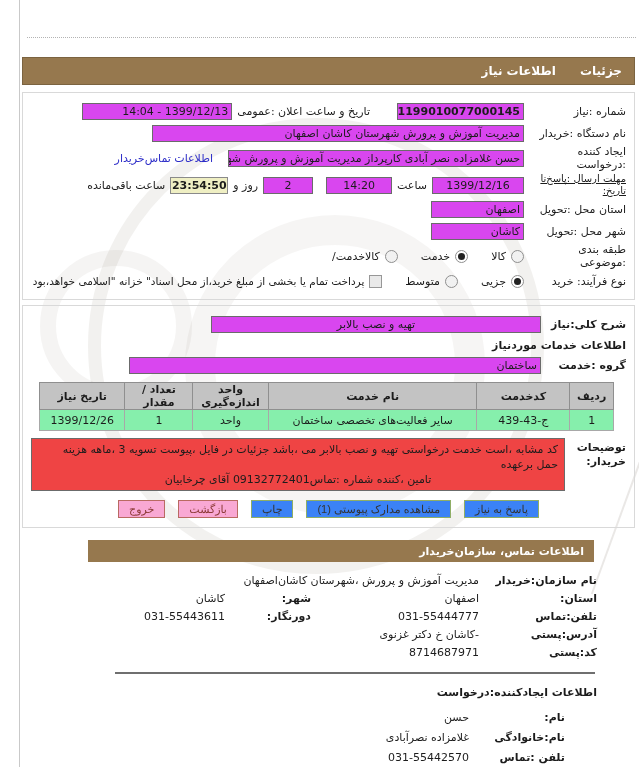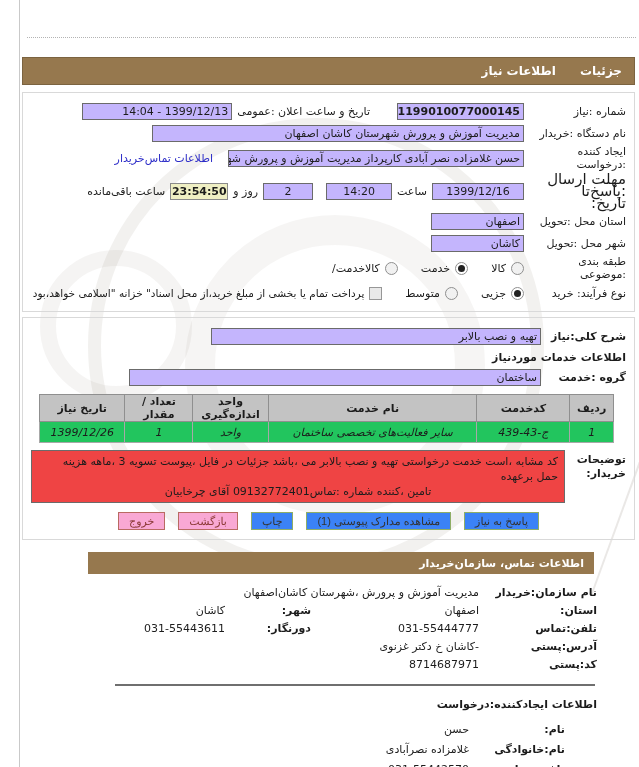--- a/index.html
+++ b/index.html
@@ -19,40 +19,40 @@
 
   .tabbar{height:28px;background:#96784E;border:1px solid #7b6340;box-sizing:border-box;
           display:flex;align-items:center;gap:24px;padding:0 12px;color:#fff;
           font-weight:bold;font-size:12px;margin-bottom:7px;}
 
   .box{border:1px solid #d9d9d9;padding:6px 8px;margin-bottom:5px;background:transparent;}
 
   .frow{display:flex;align-items:center;margin:2px 0;min-height:20px;gap:5px;}
   .lbl{flex:none;color:#1c1c1c;}
   .w1{width:97px;}
-  .lbl2l{line-height:12px;font-size:15px;}
-  .field{border:1px solid #6b6b6b;background:#c4b5fd;height:17px;line-height:15px;
+  .lbl2l{line-height:12px;font-size:10px;text-decoration:underline;}
+  .field{border:1px solid #6b6b6b;background:#d946ef;height:17px;line-height:15px;
          padding:0 3px;box-sizing:border-box;overflow:hidden;white-space:nowrap;flex:none;}
   .bold{font-weight:bold;}
   .link{color:#2D2DC8;margin-right:10px;cursor:pointer;}
   .timer{background:#EFEFC3;border:1px solid #8a8a8a;width:58px;text-align:center;
          height:17px;line-height:16px;box-sizing:border-box;font-weight:bold;flex:none;}
 
   .radio{width:11px;height:11px;border-radius:50%;border:1px solid #8f8f8f;background:#f1f1f1;
          flex:none;position:relative;display:inline-block;}
   .radio.sel{background:#fff;}
   .radio.sel::after{content:"";position:absolute;left:2px;top:2px;right:2px;bottom:2px;
          background:#222;border-radius:50%;}
   .chk{width:11px;height:11px;border:1px solid #979797;background:#e9e9e9;flex:none;}
   .gap{margin-right:18px;}
 
   .sect-title{font-weight:bold;margin:5px 0 3px;}
   table.svc{border-collapse:collapse;margin:7px 12px 4px 20px;width:575px;font-size:11px;}
   table.svc th{background:#c3c3c3;border:1px solid #8f8f8f;font-weight:bold;height:21px;padding:0 3px;}
-  table.svc td{border:1px solid #a8a8a8;height:20px;padding:0 3px;text-align:center;background:#22c55e;font-style:italic;}
+  table.svc td{border:1px solid #a8a8a8;height:20px;padding:0 3px;text-align:center;background:#86efac;}
 
   .descrow{display:flex;gap:6px;margin:7px 0 9px;align-items:flex-start;}
   .desclbl{font-weight:bold;width:55px;flex:none;line-height:14px;padding-top:3px;}
   .descbox{border:1px solid #6b6b6b;background:#ef4444;flex:1;padding:3px 6px;line-height:15px;}
   .descbox .l2{text-align:center;}
 
   .btnrow{display:flex;justify-content:center;gap:13px;margin:4px 0 3px;}
   .btn{height:18px;line-height:16px;padding:0 10px;border:1px solid;font-size:11px;
        box-sizing:border-box;cursor:pointer;white-space:nowrap;}
   .btn.green{background:#3b82f6;border-color:#8fae66;color:#333;}
@@ -150,21 +150,21 @@
         <span class="lbl">متوسط</span>
         <span class="chk gap"></span>
         <span class="lbl" style="font-size:10.5px;">پرداخت تمام یا بخشی از مبلغ خرید،از محل اسناد" خزانه "اسلامی خواهد،بود</span>
       </div>
     </div>
 
     <div class="box">
 
       <div class="frow">
         <span class="lbl bold" style="width:80px;flex:none;">شرح کلی:نیاز</span>
-        <div class="field" style="width:330px;">تهیه و نصب بالابر</div>
+        <div class="field" style="width:330px;text-align:center;">تهیه و نصب بالابر</div>
       </div>
 
       <div class="sect-title">اطلاعات خدمات موردنیاز</div>
 
       <div class="frow">
         <span class="lbl bold" style="width:80px;flex:none;">گروه :خدمت</span>
         <div class="field" style="width:412px;">ساختمان</div>
       </div>
 
       <table class="svc">

